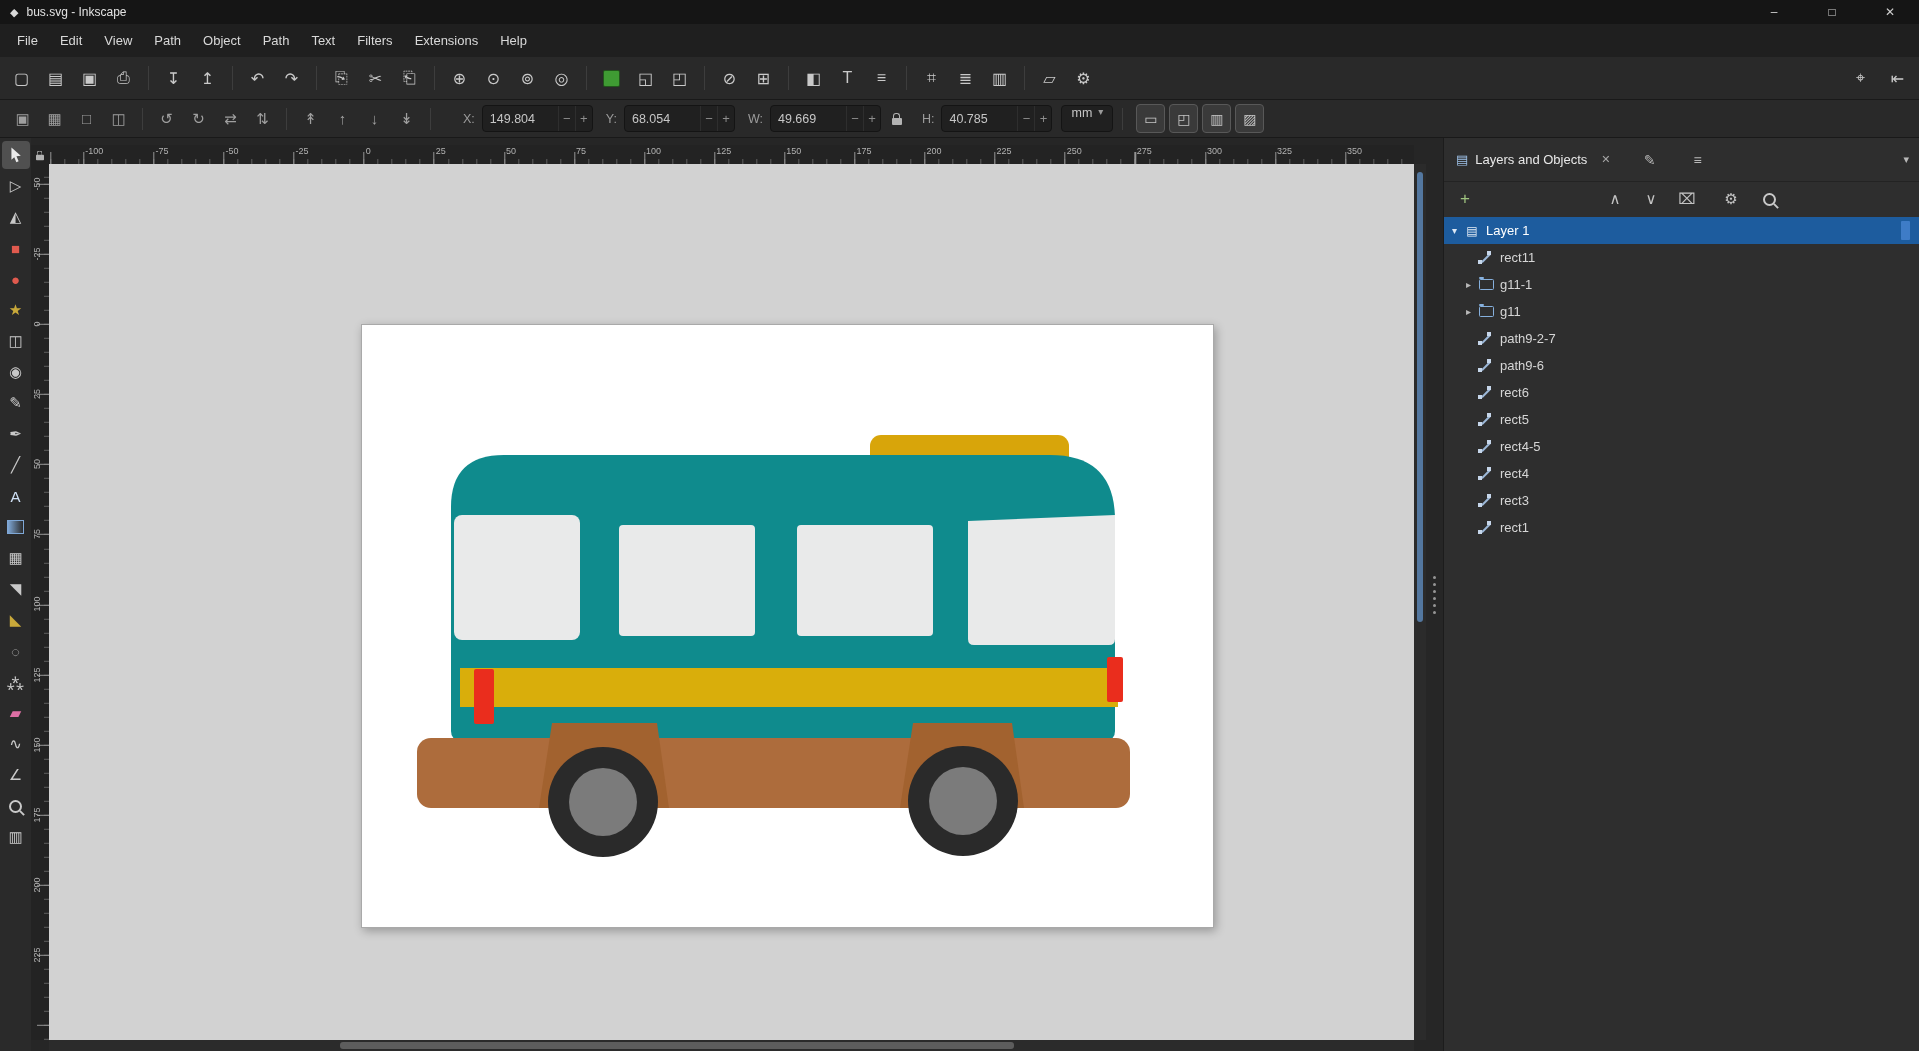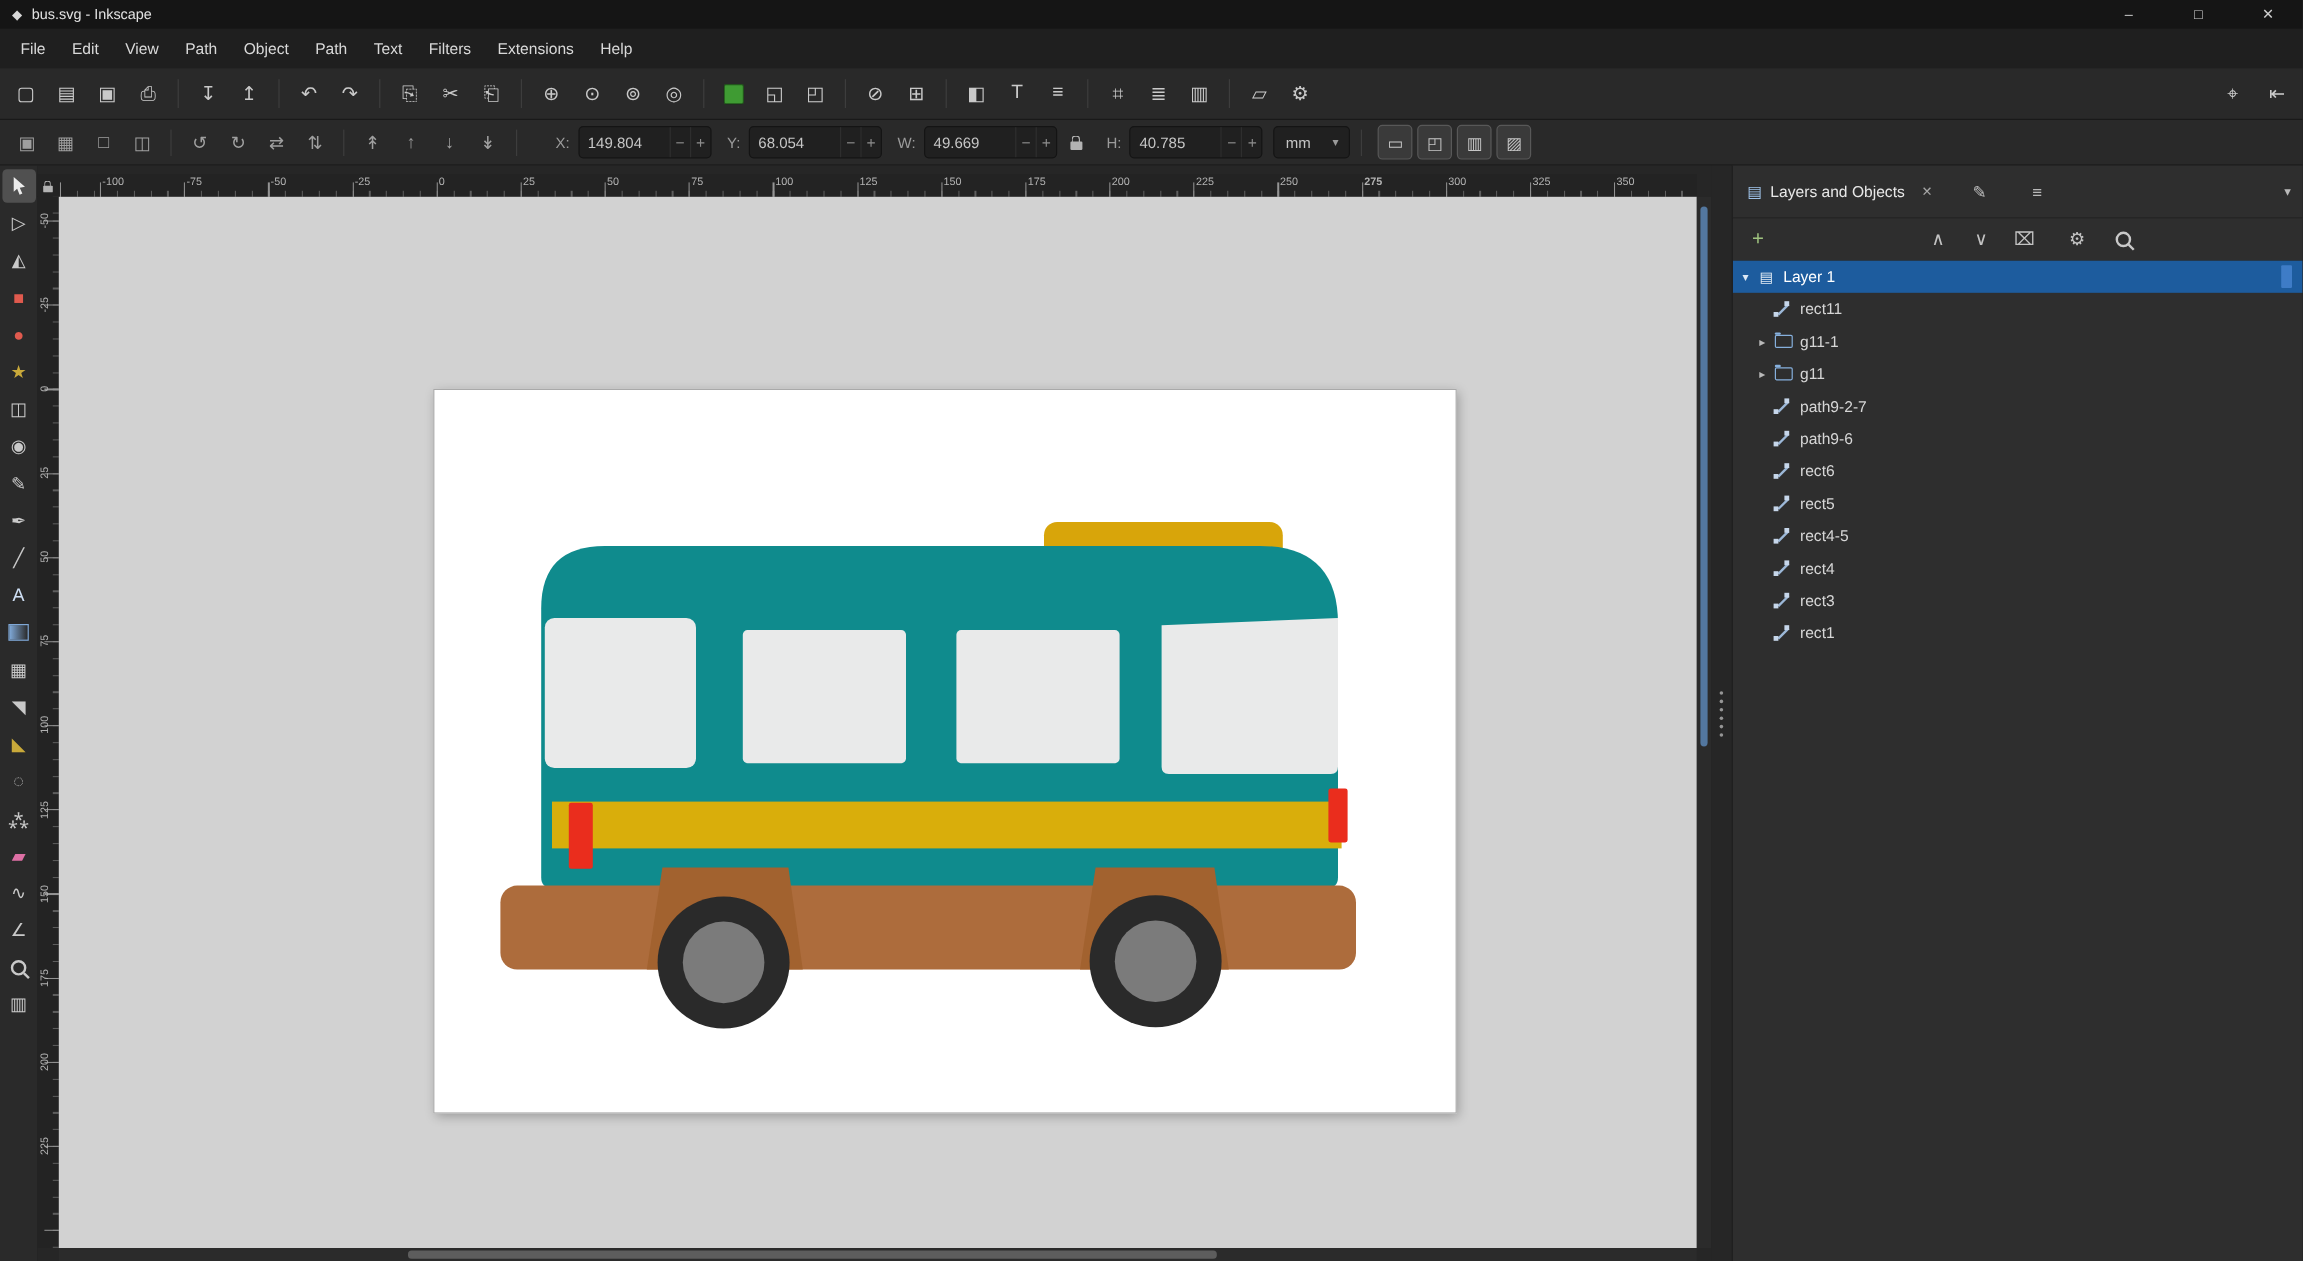--- a/index.html
+++ b/index.html
@@ -39,21 +39,21 @@
   .tc-label{color:#9b9b9b;margin:0 3px 0 9px}
   .spinbox{display:flex;align-items:center;background:#202020;border:1px solid #141414;
            border-radius:4px;height:25px;width:102px;padding-left:7px;color:#c6c6c6}
   .spinbox .num{flex:1;font-size:12.5px}
   .spin-btn{width:16px;height:100%;display:flex;align-items:center;justify-content:center;
             color:#8d8d8d;font-size:13px;border-left:1px solid #2e2e2e}
   .lock-btn{width:24px;height:26px;display:flex;align-items:center;justify-content:center}
   .padlock{position:relative;width:10px;height:7px;background:#b3b3b3;border-radius:1px;margin-top:5px}
   .padlock::before{content:"";position:absolute;top:-5px;left:1px;width:5px;height:5px;
                    border:1.5px solid #b3b3b3;border-bottom:none;border-radius:3px 3px 0 0}
-  .unitsbox{display:flex;align-items:center;gap:18px;background:#202020;border:1px solid #141414;
+  .unitsbox{display:flex;align-items:flex-start;gap:6px;background:#202020;border:1px solid #141414;
             border-radius:4px;height:25px;padding:0 9px;color:#c6c6c6;margin-left:5px}
   .caret{font-size:10px;color:#9a9a9a}
   .tc-toggle{width:27px;height:27px;border:1px solid #585858;border-radius:4px;background:#3a3a3a;
              color:#c6c6c6;display:flex;align-items:center;justify-content:center;font-size:14px;margin-left:4px}
 
   
   .main{position:absolute;top:138px;left:0;right:0;bottom:0}
   .toolbox{position:absolute;left:0;top:0;bottom:0;width:31px;background:#2a2a2a;
            border-right:1px solid #1d1d1d;padding-top:3px;display:flex;flex-direction:column;
            align-items:center;gap:3px}
@@ -352,21 +352,21 @@
           <span class="hlab" style="left: 384.8px;">25</span>
           <span class="hlab" style="left: 454.9px;">50</span>
           <span class="hlab" style="left: 525px;">75</span>
           <span class="hlab" style="left: 595.1px;">100</span>
           <span class="hlab" style="left: 665.2px;">125</span>
           <span class="hlab" style="left: 735.3px;">150</span>
           <span class="hlab" style="left: 805.4px;">175</span>
           <span class="hlab" style="left: 875.5px;">200</span>
           <span class="hlab" style="left: 945.6px;">225</span>
           <span class="hlab" style="left: 1015.7px;">250</span>
-          <span class="hlab" style="left: 1085.8px; font-weight: bold;">275</span>
+          <span class="hlab" style="left: 1085.8px;">275</span>
           <span class="hlab" style="left: 1155.9px;">300</span>
           <span class="hlab" style="left: 1226px;">325</span>
           <span class="hlab" style="left: 1296.1px;">350</span>
         </div>
       <div class="vruler" id="vruler">
           <span class="vlab" style="top: 13.8px;">-50</span>
           <span class="vlab" style="top: 83.9px;">-25</span>
           <span class="vlab" style="top: 154px;">0</span>
           <span class="vlab" style="top: 224.1px;">25</span>
           <span class="vlab" style="top: 294.2px;">50</span>

